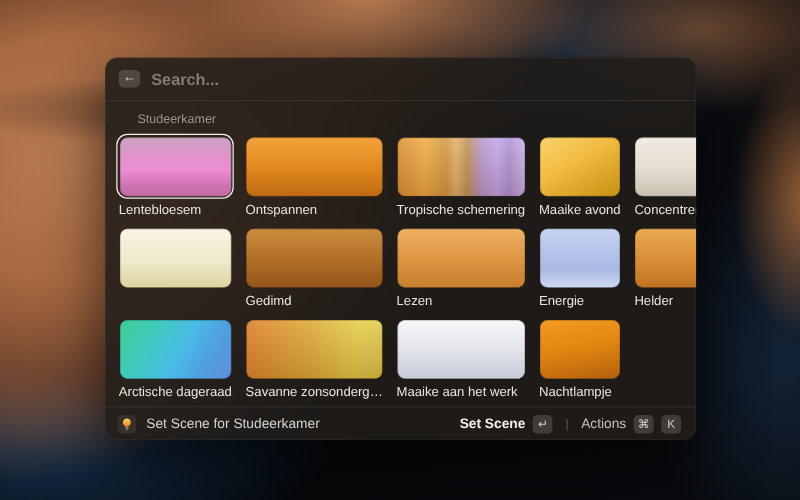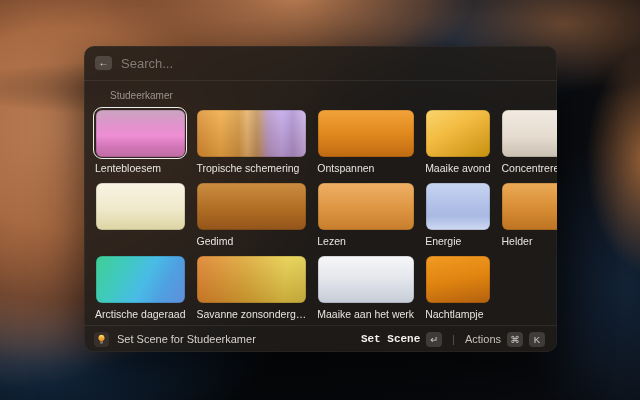--- a/index.html
+++ b/index.html
@@ -31,21 +31,21 @@
     overflow:hidden;
   }
   .search-row { height:35px; flex:0 0 35px; display:flex; align-items:center; padding:0 11px; gap:9px; border-bottom:1px solid rgba(255,255,255,0.07); }
   .back-btn {
     width:17px; height:14px; border-radius:4px; border:none; cursor:pointer;
     background: rgba(255,255,255,0.16); color:#e9e6e2; font-size:10px; line-height:14px;
     display:flex; align-items:center; justify-content:center; flex:0 0 auto;
   }
   .search-input {
     flex:1; background:transparent; border:none; outline:none;
-    font-family:"Liberation Sans",sans-serif; font-size:13px; color:#ffffff;
+    font-family:"Liberation Sans",sans-serif; font-size:13px; color:#ffffff;font-weight:bold;
   }
   .search-input::placeholder { color:#837c75; }
   .content { flex:1; padding:8px 9px 0 9px; overflow:hidden; }
   .section-title { font-size:10px; color:#9b948d; margin:1px 1px 6px 17px; }
   .grid { display:grid; grid-template-columns:repeat(5,1fr); column-gap:7px; row-gap:4px; }
   .cell { cursor:pointer; }
   .ring { border:1.5px solid transparent; padding:1.5px; border-radius:9px; }
   .ring.selected { border-color: rgba(255,255,255,0.92); }
   .thumb { height:47px; border-radius:6px; box-shadow: 0 0 0 0.5px rgba(0,0,0,0.25) inset; }
   .label {
@@ -54,21 +54,21 @@
   }
   .footer {
     flex:0 0 27px; margin-top:auto;
     border-top:1px solid rgba(255,255,255,0.07);
     display:flex; align-items:center; padding:0 10px; gap:8px;
   }
   .bulb-wrap { width:15px; height:15px; border-radius:4px; background:#37302a; display:flex; align-items:center; justify-content:center; flex:0 0 auto; }
   .footer-status { font-size:11px; color:#d6d2cd; }
   .footer-right { margin-left:auto; display:flex; align-items:center; gap:6px; }
   .action-btn { display:flex; align-items:center; gap:6px; background:transparent; border:none; cursor:pointer; padding:2px 2px; }
-  .primary-label { font-size:11px; font-weight:700; color:#f2efec; font-family:Liberation Mono, monospace; }
+  .primary-label { font-size:11px; font-weight:700; color:#f2efec; font-family:Liberation Sans, sans-serif; }
   .secondary-label { font-size:11px; color:#c6c1bb; font-family:"Liberation Sans",sans-serif; }
   .key-badge {
     min-width:16px; height:15px; padding:0 3px; border-radius:4px;
     background:#3e3b38; color:#cfccc8; font-size:9.5px;
     display:inline-flex; align-items:center; justify-content:center;
   }
   .vdivider { color:#5c5853; font-size:10px; margin:0 2px; }
 </style>
 </head>
 <body>
@@ -87,30 +87,30 @@
     <div class="grid">
   <div class="cell">
     <div class="ring selected">
       <div class="thumb" style="background: linear-gradient(rgb(203, 164, 192) 0%, rgb(227, 146, 205) 35%, rgb(238, 142, 212) 55%, rgb(207, 116, 180) 80%, rgb(192, 109, 164) 100%);"></div>
     </div>
     <div class="label">Lentebloesem</div>
   </div>
 
   <div class="cell">
     <div class="ring">
+      <div class="thumb" style="background: linear-gradient(rgb(241, 163, 58) 0%, rgb(224, 137, 30) 50%, rgb(192, 106, 18) 100%);"></div>
+    </div>
+    <div class="label">Ontspannen</div>
+  </div>
+
+  <div class="cell">
+    <div class="ring">
       <div class="thumb" style="background: linear-gradient(rgba(255, 245, 230, 0.18) 0%, rgba(110, 60, 40, 0.22) 100%), linear-gradient(90deg, rgb(217, 140, 43) 0%, rgb(239, 169, 63) 22%, rgb(209, 149, 58) 38%, rgb(227, 175, 103) 46%, rgb(189, 143, 85) 55%, rgb(179, 148, 207) 66%, rgb(189, 164, 238) 78%, rgb(169, 143, 214) 88%, rgb(201, 178, 238) 100%);"></div>
     </div>
     <div class="label">Tropische schemering</div>
-  </div>
-
-  <div class="cell">
-    <div class="ring">
-      <div class="thumb" style="background: linear-gradient(rgb(241, 163, 58) 0%, rgb(224, 137, 30) 50%, rgb(192, 106, 18) 100%);"></div>
-    </div>
-    <div class="label">Ontspannen</div>
   </div>
 
   <div class="cell">
     <div class="ring">
       <div class="thumb" style="background: linear-gradient(150deg, rgb(249, 213, 109) 0%, rgb(243, 188, 66) 40%, rgb(221, 165, 42) 70%, rgb(195, 146, 15) 100%);"></div>
     </div>
     <div class="label">Maaike avond</div>
   </div>
 
   <div class="cell">

